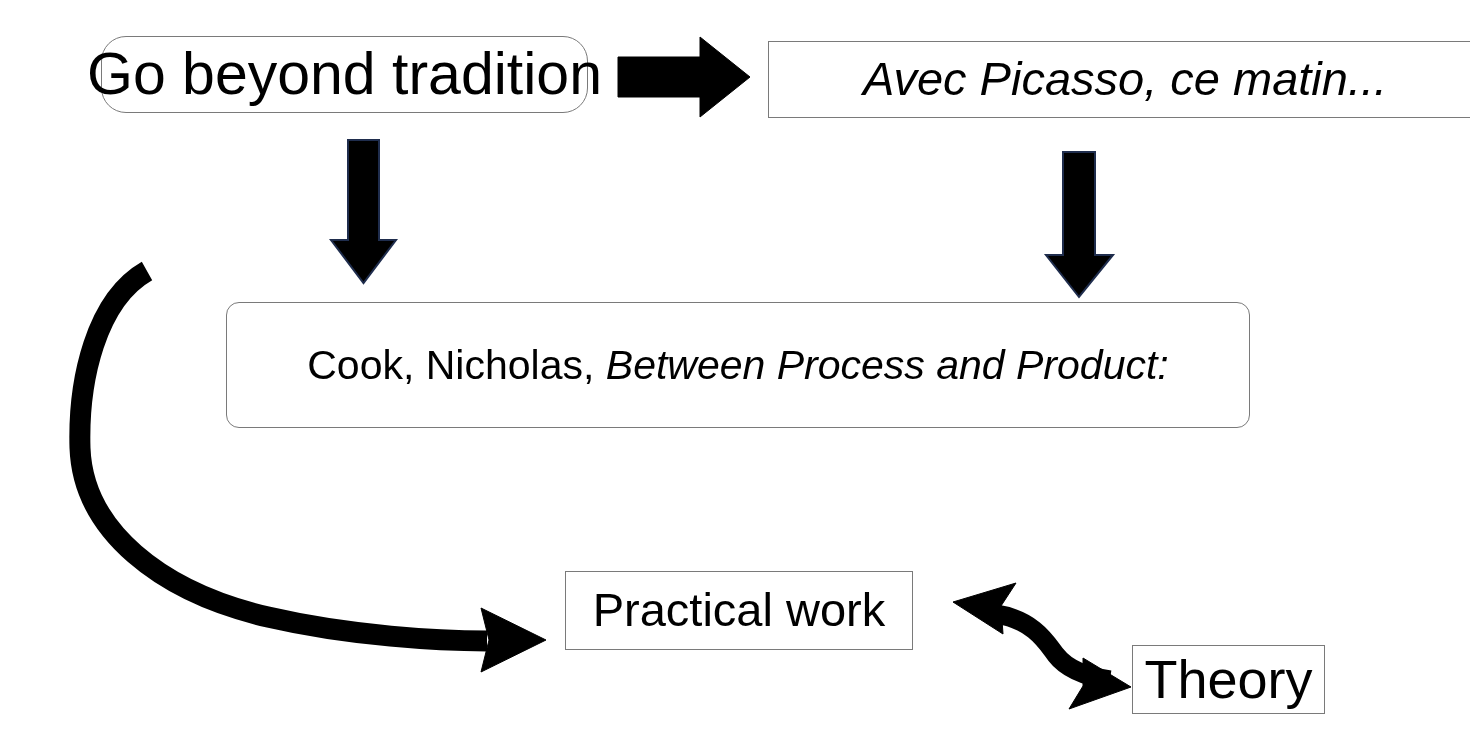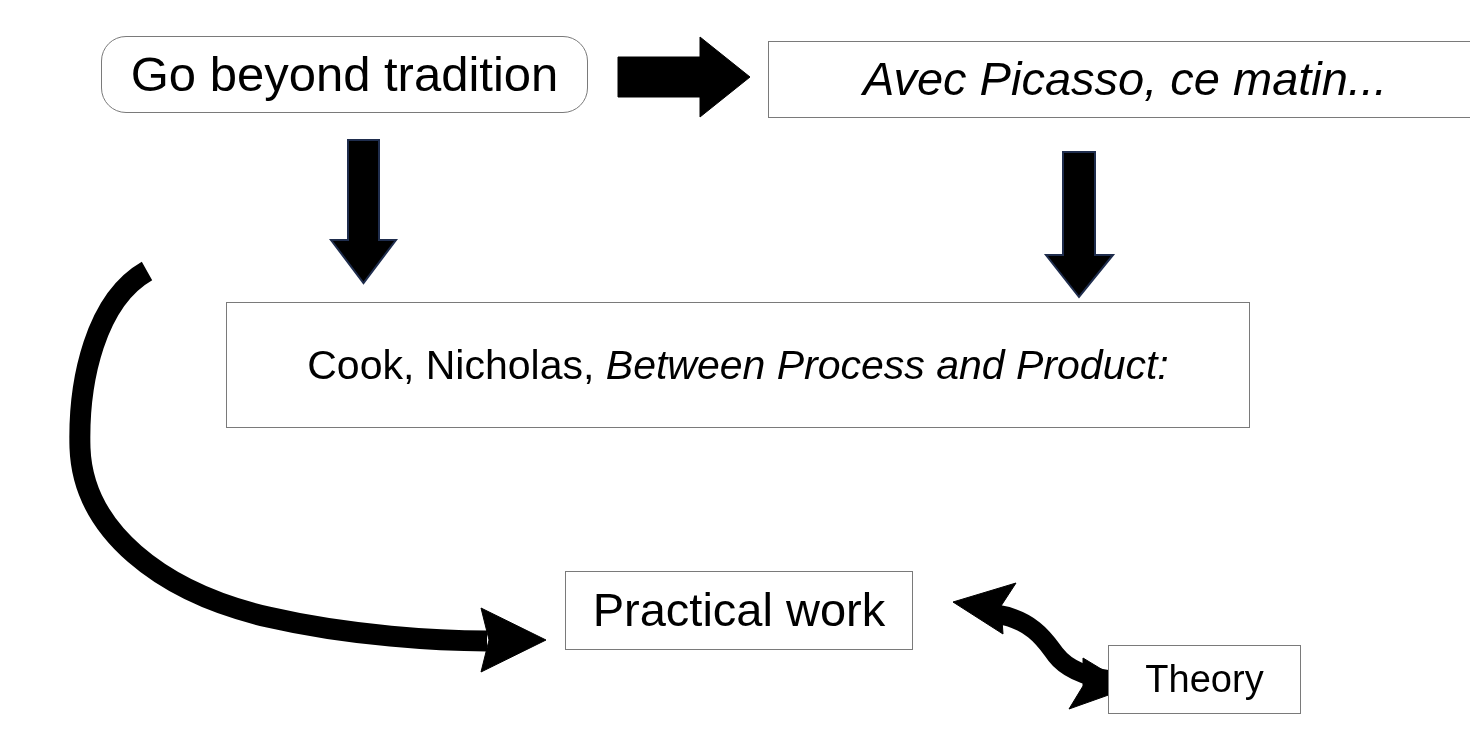--- a/index.html
+++ b/index.html
@@ -33,41 +33,42 @@
   }
   .node .txt {
     display: block;
     padding: 0 10px;
   }
   .italic { font-style: italic; }
 
   
   #node-tradition {
     left: 101px;  top: 36px;   width: 487px;  height: 77px;
-    font-size: 49px;
+    font-size: 59px;
     border-radius: 25px;
   }
   #node-picasso {
     left: 768px;  top: 41px;   width: 714px;  height: 77px;
     font-size: 47px;
     font-style: italic;
   }
   #node-cook {
     left: 226px;  top: 302px;  width: 1024px; height: 126px;
     font-size: 41px;
     white-space: normal;
+    border-radius: 13px;
   }
   #node-cook .txt { line-height: 1.28; }
   #node-practical {
     left: 565px;  top: 571px;  width: 348px;  height: 79px;
     font-size: 47px;
   }
   #node-theory {
-    left: 1108px; top: 645px;  width: 193px;  height: 69px;
-    font-size: 38px;
+    left: 1132px; top: 645px;  width: 193px;  height: 69px;
+    font-size: 54px;
   }
 
   svg.overlay {
     position: absolute;
     left: 0; top: 0;
     width: 1470px;
     height: 751px;
     pointer-events: none;
   }
 </style>

